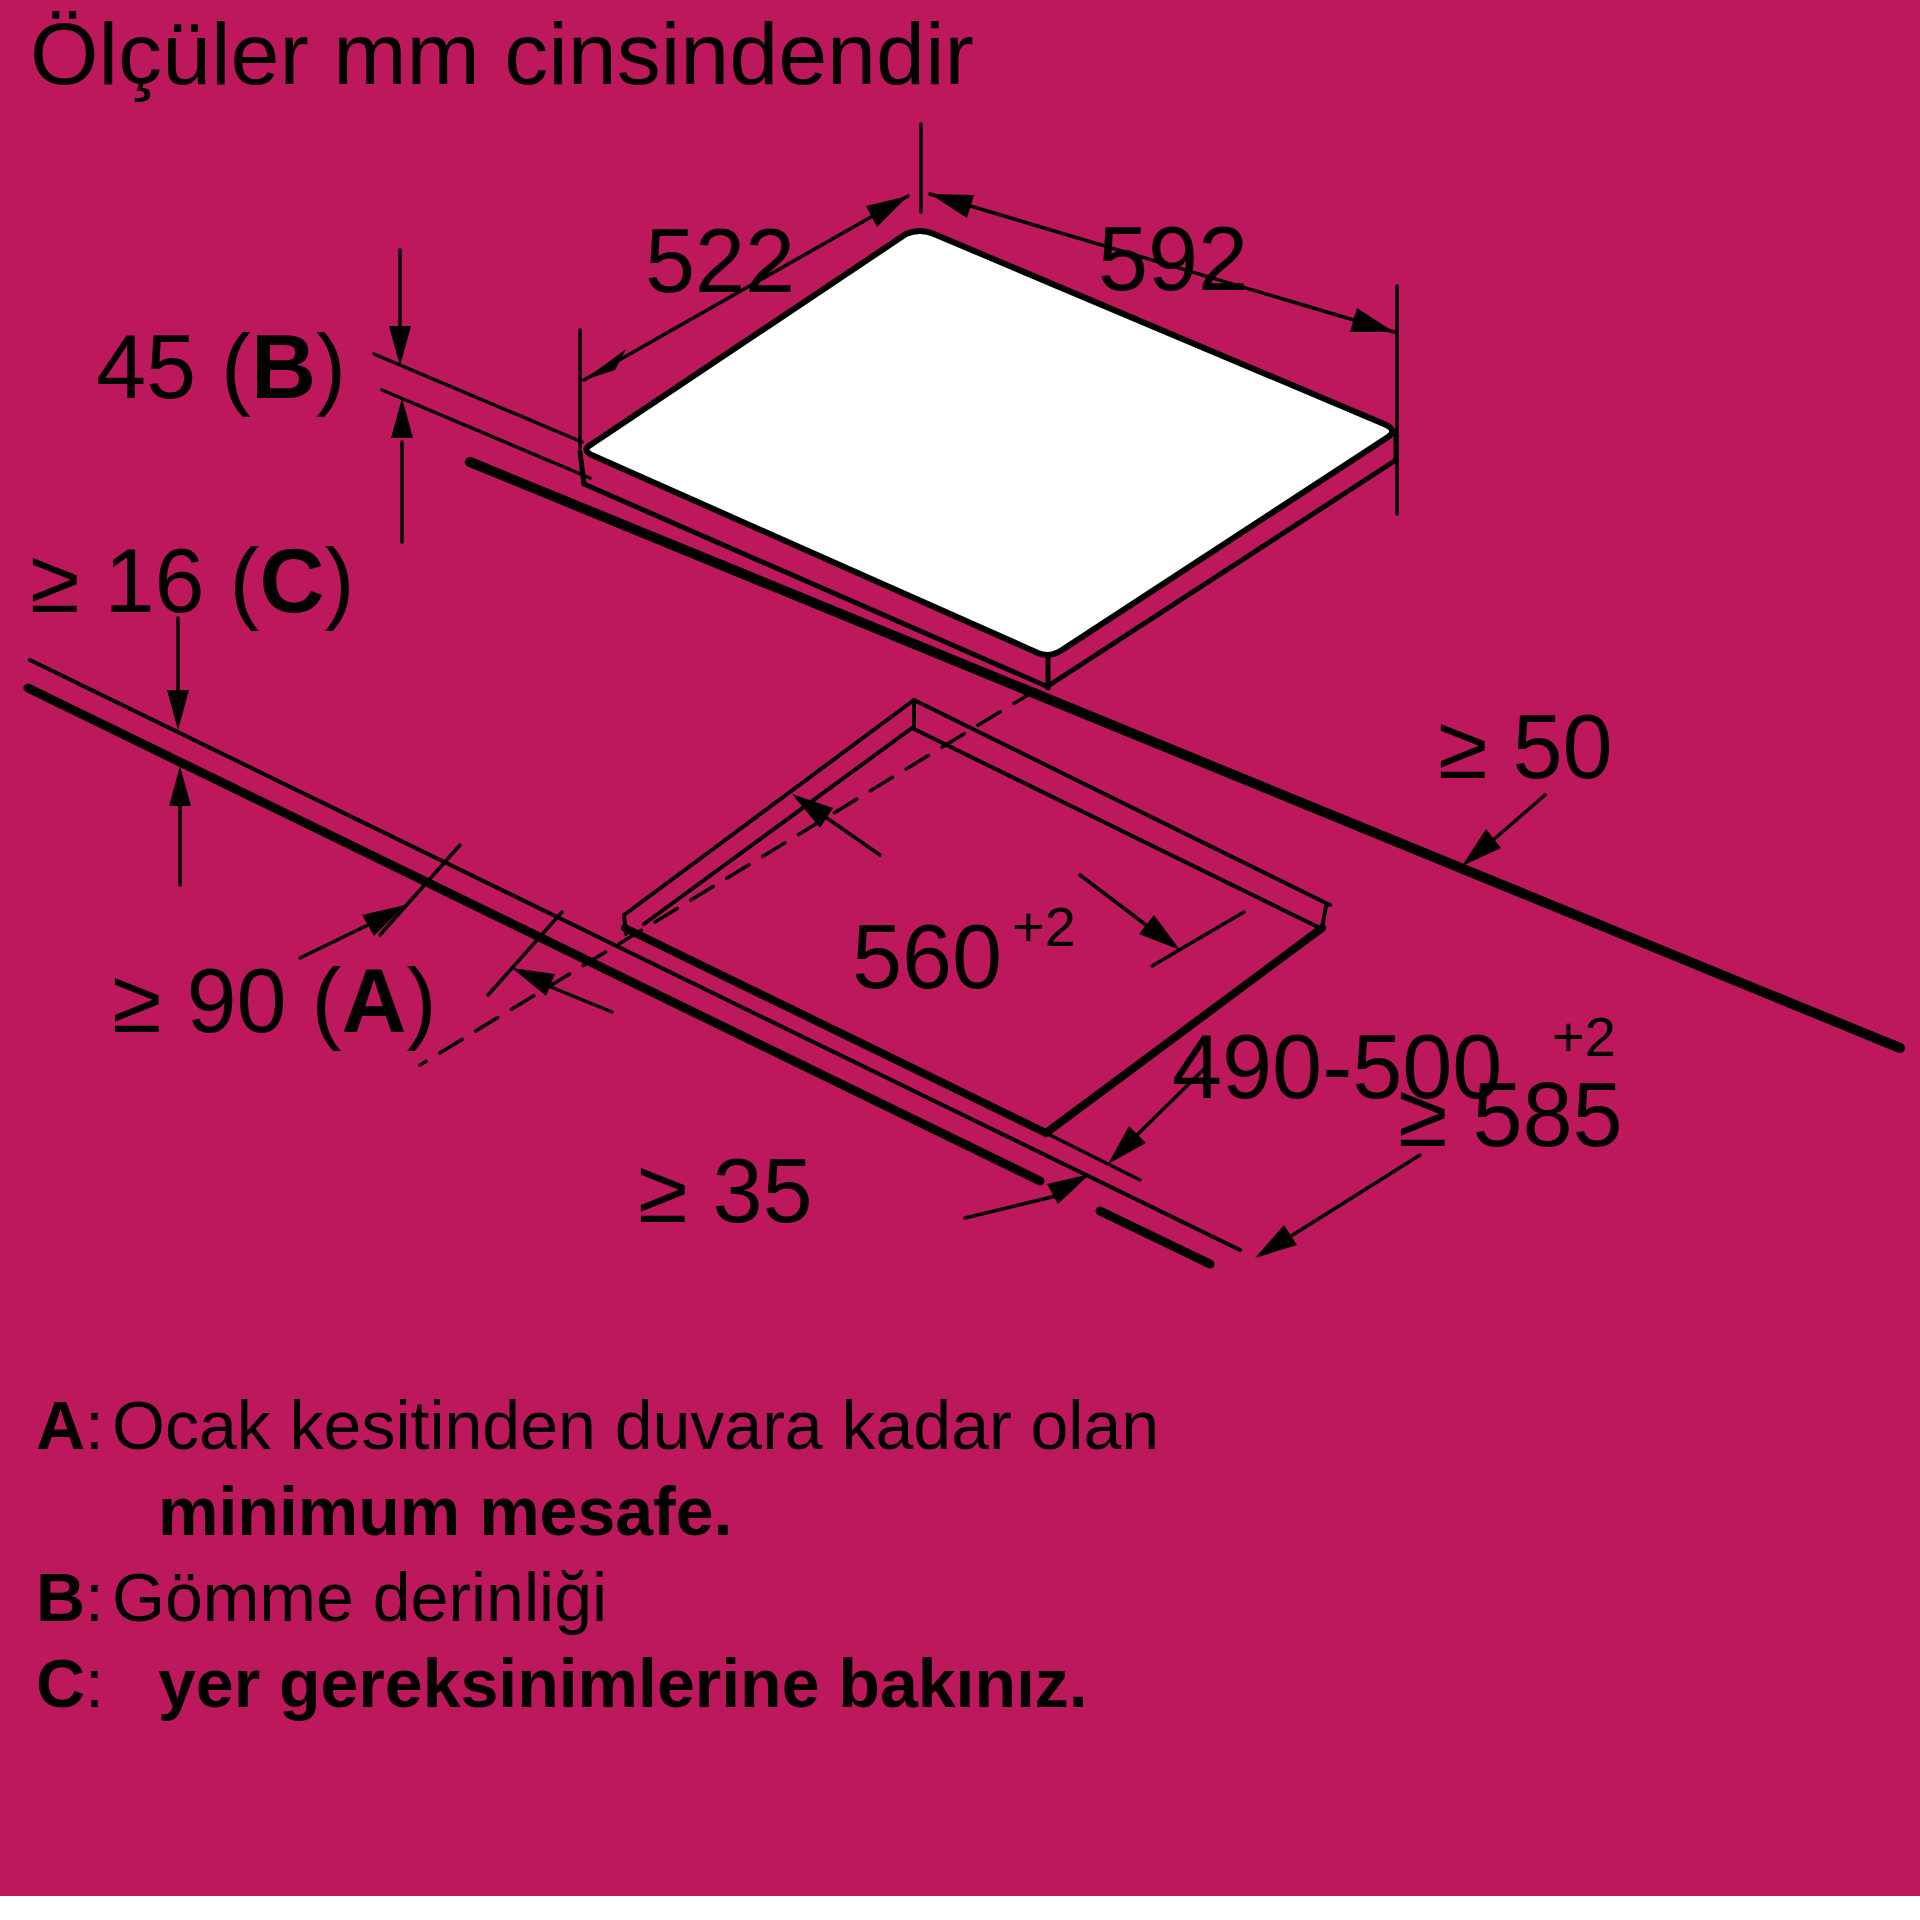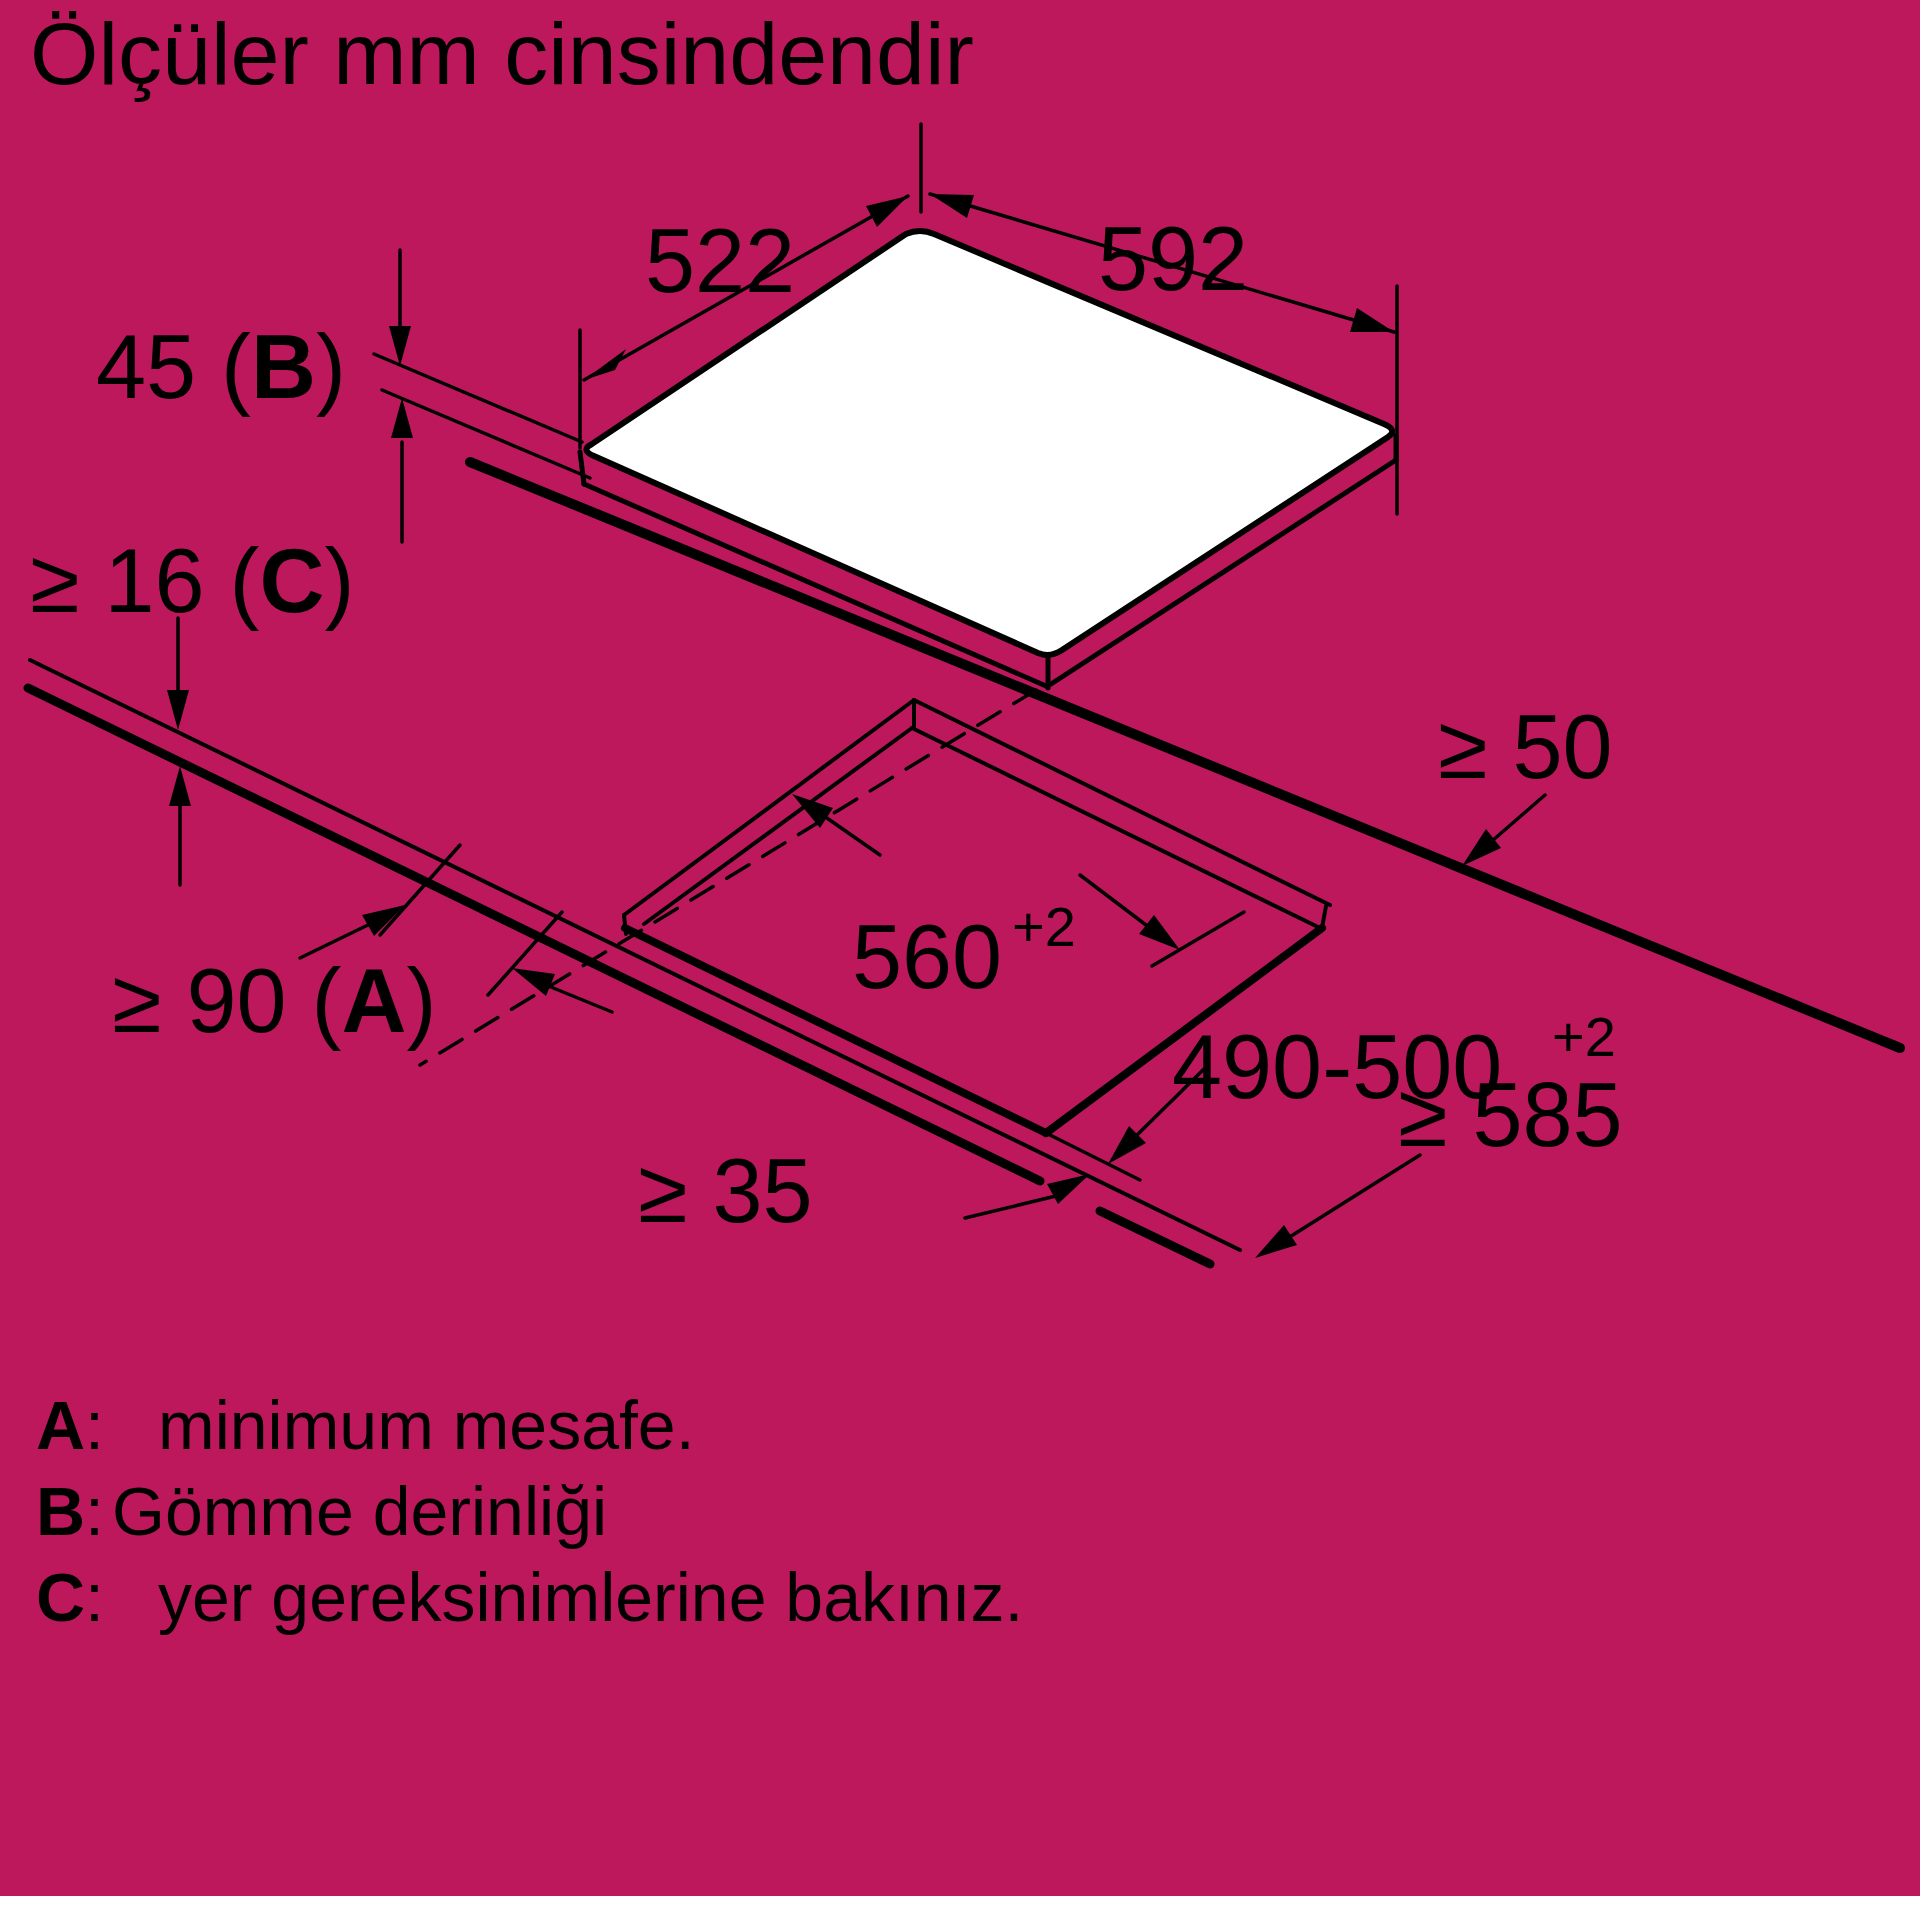--- a/index.html
+++ b/index.html
@@ -9,21 +9,21 @@
   svg text{font-family:"Liberation Sans", sans-serif;fill:#000;}
   .dimtxt{font-size:90px;}
   .suptxt{font-size:56px;}
   .titletxt{font-size:88px;}
   .bold{font-weight:bold;}
   .legend{position:absolute;left:36px;top:1382px;width:1560px;font-size:68px;line-height:86px;}
   .legend-item{display:flex;align-items:flex-start;}
   .legend-key{flex:0 0 76px;font-weight:bold;white-space:nowrap;}
   .legend-key .colon{font-weight:normal;}
   .legend-lines{flex:1;}
-  .legend-lines .cont{padding-left:46px;}
+  .legend-lines .cont{padding-left:46px;font-weight:bold;}
 </style>
 </head>
 <body>
 
 <div id="page">
 
   <svg width="1920" height="1920" viewBox="0 0 1920 1920">
 
     <text class="titletxt" x="30" y="84">Ölçüler mm cinsindendir</text>
 
@@ -120,20 +120,21 @@
     <text class="suptxt" x="1552" y="1056">+2</text>
 
     <text class="dimtxt" x="638" y="1222">≥ 35</text>
     <text class="dimtxt" x="1398" y="1146">≥ 585</text>
   </svg>
 
   <div class="legend">
     <div class="legend-item">
       <div class="legend-key"><span>A</span><span class="colon">:</span></div>
       <div class="legend-lines">
+        <div>Ocak kesitinden duvara kadar olan</div>
         <div class="cont">minimum mesafe.</div>
       </div>
     </div>
     <div class="legend-item">
       <div class="legend-key"><span>B</span><span class="colon">:</span></div>
       <div class="legend-lines">
         <div>Gömme derinliği</div>
       </div>
     </div>
     <div class="legend-item">

